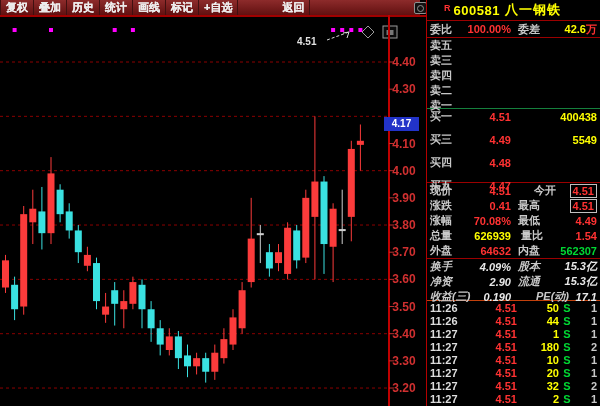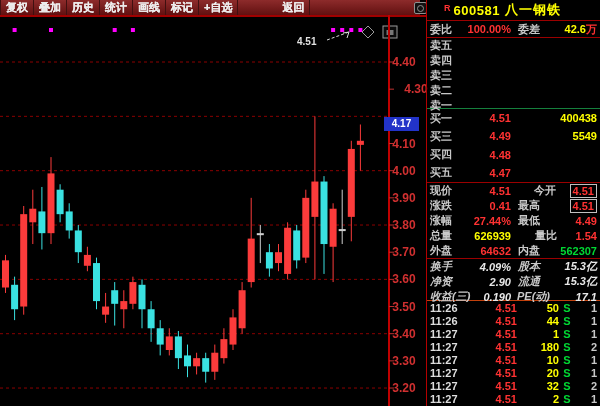--- a/index.html
+++ b/index.html
@@ -34,21 +34,21 @@
   .code{color:#ffff00;font-size:13px;margin-right:5px;letter-spacing:0.5px;}
   .sname{color:#ffff00;font-size:13px;letter-spacing:1px;}
   .row4{display:grid;grid-template-columns:36px 45px 44px auto;align-items:center;padding:0 3px;}
   .weibi{height:17px;border-bottom:1px solid #9b0000;}
   .lbl{color:#c8c8c8;white-space:nowrap;}
   .v1{text-align:right;white-space:nowrap;}
   .v2{text-align:right;white-space:nowrap;}
   .red{color:#ff3232;} .yel{color:#ffff00;} .grn{color:#00d833;} .wht{color:#e8e8e8;}
   .boxed{display:inline-block;border:1px solid #c0c0c0;padding:0 2px;line-height:12px;}
   #sell-queue{height:71px;border-bottom:1px solid #15803d;display:flex;flex-direction:column;}
-  #buy-queue{height:74px;border-bottom:1px solid #9b0000;display:flex;flex-direction:column;}
+  #buy-queue{height:74px;border-bottom:1px solid #9b0000;display:flex;flex-direction:column;gap:8px;}
   .qrow{flex:1;display:grid;grid-template-columns:34px 47px auto;align-items:center;padding:0 3px;}
   #info-rows{height:76px;border-bottom:1px solid #9b0000;display:flex;flex-direction:column;}
   #fin-rows{height:42px;border-bottom:1px solid #c2410c;display:flex;flex-direction:column;font-style:italic;}
   .irow{flex:1;}
   #tick-list{flex:1;display:flex;flex-direction:column;}
   .trow{flex:1;display:grid;grid-template-columns:37px 50px 42px 16px auto;align-items:center;padding:0 3px;}
   .t-time{color:#dddddd;} .t-s{text-align:center;} .t-n{text-align:right;color:#c8c8c8;}
 </style>
 </head>
 <body>
@@ -184,21 +184,21 @@
         <line x1="389" y1="264.36000000000007" x2="394" y2="264.36000000000007" stroke="#c03030" stroke-width="1"></line>
         <line x1="389" y1="291.5300000000001" x2="394" y2="291.5300000000001" stroke="#c03030" stroke-width="1"></line>
         <line x1="389" y1="318.7000000000001" x2="394" y2="318.7000000000001" stroke="#c03030" stroke-width="1"></line>
         <line x1="389" y1="345.8700000000001" x2="394" y2="345.8700000000001" stroke="#c03030" stroke-width="1"></line>
         <line x1="389" y1="373.04" x2="394" y2="373.04" stroke="#c03030" stroke-width="1"></line>
       </svg>
   </div>
 
   <div class="axis-layer" id="axis-layer">
       <div class="ax-lb" style="top: 56px;">4.40</div>
-      <div class="ax-lb" style="top: 83.17px; padding-left: 12px;">4.30</div>
+      <div class="ax-lb" style="top: 83.17px;">4.30</div>
       <div class="ax-lb" style="top: 137.51px;">4.10</div>
       <div class="ax-lb" style="top: 164.68px;">4.00</div>
       <div class="ax-lb" style="top: 191.85px;">3.90</div>
       <div class="ax-lb" style="top: 219.02px;">3.80</div>
       <div class="ax-lb" style="top: 246.19px;">3.70</div>
       <div class="ax-lb" style="top: 273.36px;">3.60</div>
       <div class="ax-lb" style="top: 300.53px;">3.50</div>
       <div class="ax-lb" style="top: 327.7px;">3.40</div>
       <div class="ax-lb" style="top: 354.87px;">3.30</div>
       <div class="ax-lb" style="top: 382.04px;">3.20</div>
@@ -217,26 +217,26 @@
       <span class="lbl" style="padding-left:7px">委差</span>
       <span class="v2"><span class="yel">42.6</span><span class="red">万</span></span>
     </div>
     <div id="sell-queue" class="sec">
         <div class="qrow">
           <span class="lbl">卖五</span>
           <span class="v1 red"></span>
           <span class="v2 yel"></span>
         </div>
         <div class="qrow">
+          <span class="lbl">卖三</span>
+          <span class="v1 red"></span>
+          <span class="v2 yel"></span>
+        </div>
+        <div class="qrow">
           <span class="lbl">卖四</span>
-          <span class="v1 red"></span>
-          <span class="v2 yel"></span>
-        </div>
-        <div class="qrow">
-          <span class="lbl">卖三</span>
           <span class="v1 red"></span>
           <span class="v2 yel"></span>
         </div>
         <div class="qrow">
           <span class="lbl">卖二</span>
           <span class="v1 red"></span>
           <span class="v2 yel"></span>
         </div>
         <div class="qrow">
           <span class="lbl">卖一</span>
@@ -272,28 +272,28 @@
           <span class="v2"><span class="boxed red">4.51</span></span>
         </div>
         <div class="row4 irow">
           <span class="lbl">涨跌</span>
           <span class="v1 red">0.41</span>
           <span class="lbl" style="padding-left: 7px;">最高</span>
           <span class="v2"><span class="boxed red">4.51</span></span>
         </div>
         <div class="row4 irow">
           <span class="lbl">涨幅</span>
-          <span class="v1 red">27.44%</span>
+          <span class="v1 red">70.08%</span>
           <span class="lbl" style="padding-left: 7px;">最低</span>
           <span class="v2"><span class="red">4.49</span></span>
         </div>
         <div class="row4 irow">
           <span class="lbl">总量</span>
           <span class="v1 yel">626939</span>
-          <span class="lbl" style="padding-left: 24px;">量比</span>
+          <span class="lbl" style="padding-left: 10px;">量比</span>
           <span class="v2"><span class="red">1.54</span></span>
         </div>
         <div class="row4 irow">
           <span class="lbl">外盘</span>
           <span class="v1 red">64632</span>
           <span class="lbl" style="padding-left: 7px;">内盘</span>
           <span class="v2"><span class="grn">562307</span></span>
         </div>
       </div>
     <div id="fin-rows" class="sec">
@@ -305,21 +305,21 @@
         </div>
         <div class="row4 irow">
           <span class="lbl">净资</span>
           <span class="v1 wht">2.90</span>
           <span class="lbl" style="padding-left: 7px;">流通</span>
           <span class="v2 wht">15.3亿</span>
         </div>
         <div class="row4 irow">
           <span class="lbl">收益(三)</span>
           <span class="v1 wht">0.190</span>
-          <span class="lbl" style="padding-left: 6px;">PE(动)</span>
+          <span class="lbl" style="padding-left: 25px;">PE(动)</span>
           <span class="v2 wht">17.1</span>
         </div>
       </div>
     <div id="tick-list" class="sec">
         <div class="trow">
           <span class="t-time">11:26</span>
           <span class="v1 red">4.51</span>
           <span class="v2 yel">50</span>
           <span class="t-s grn">S</span>
           <span class="t-n">1</span>

